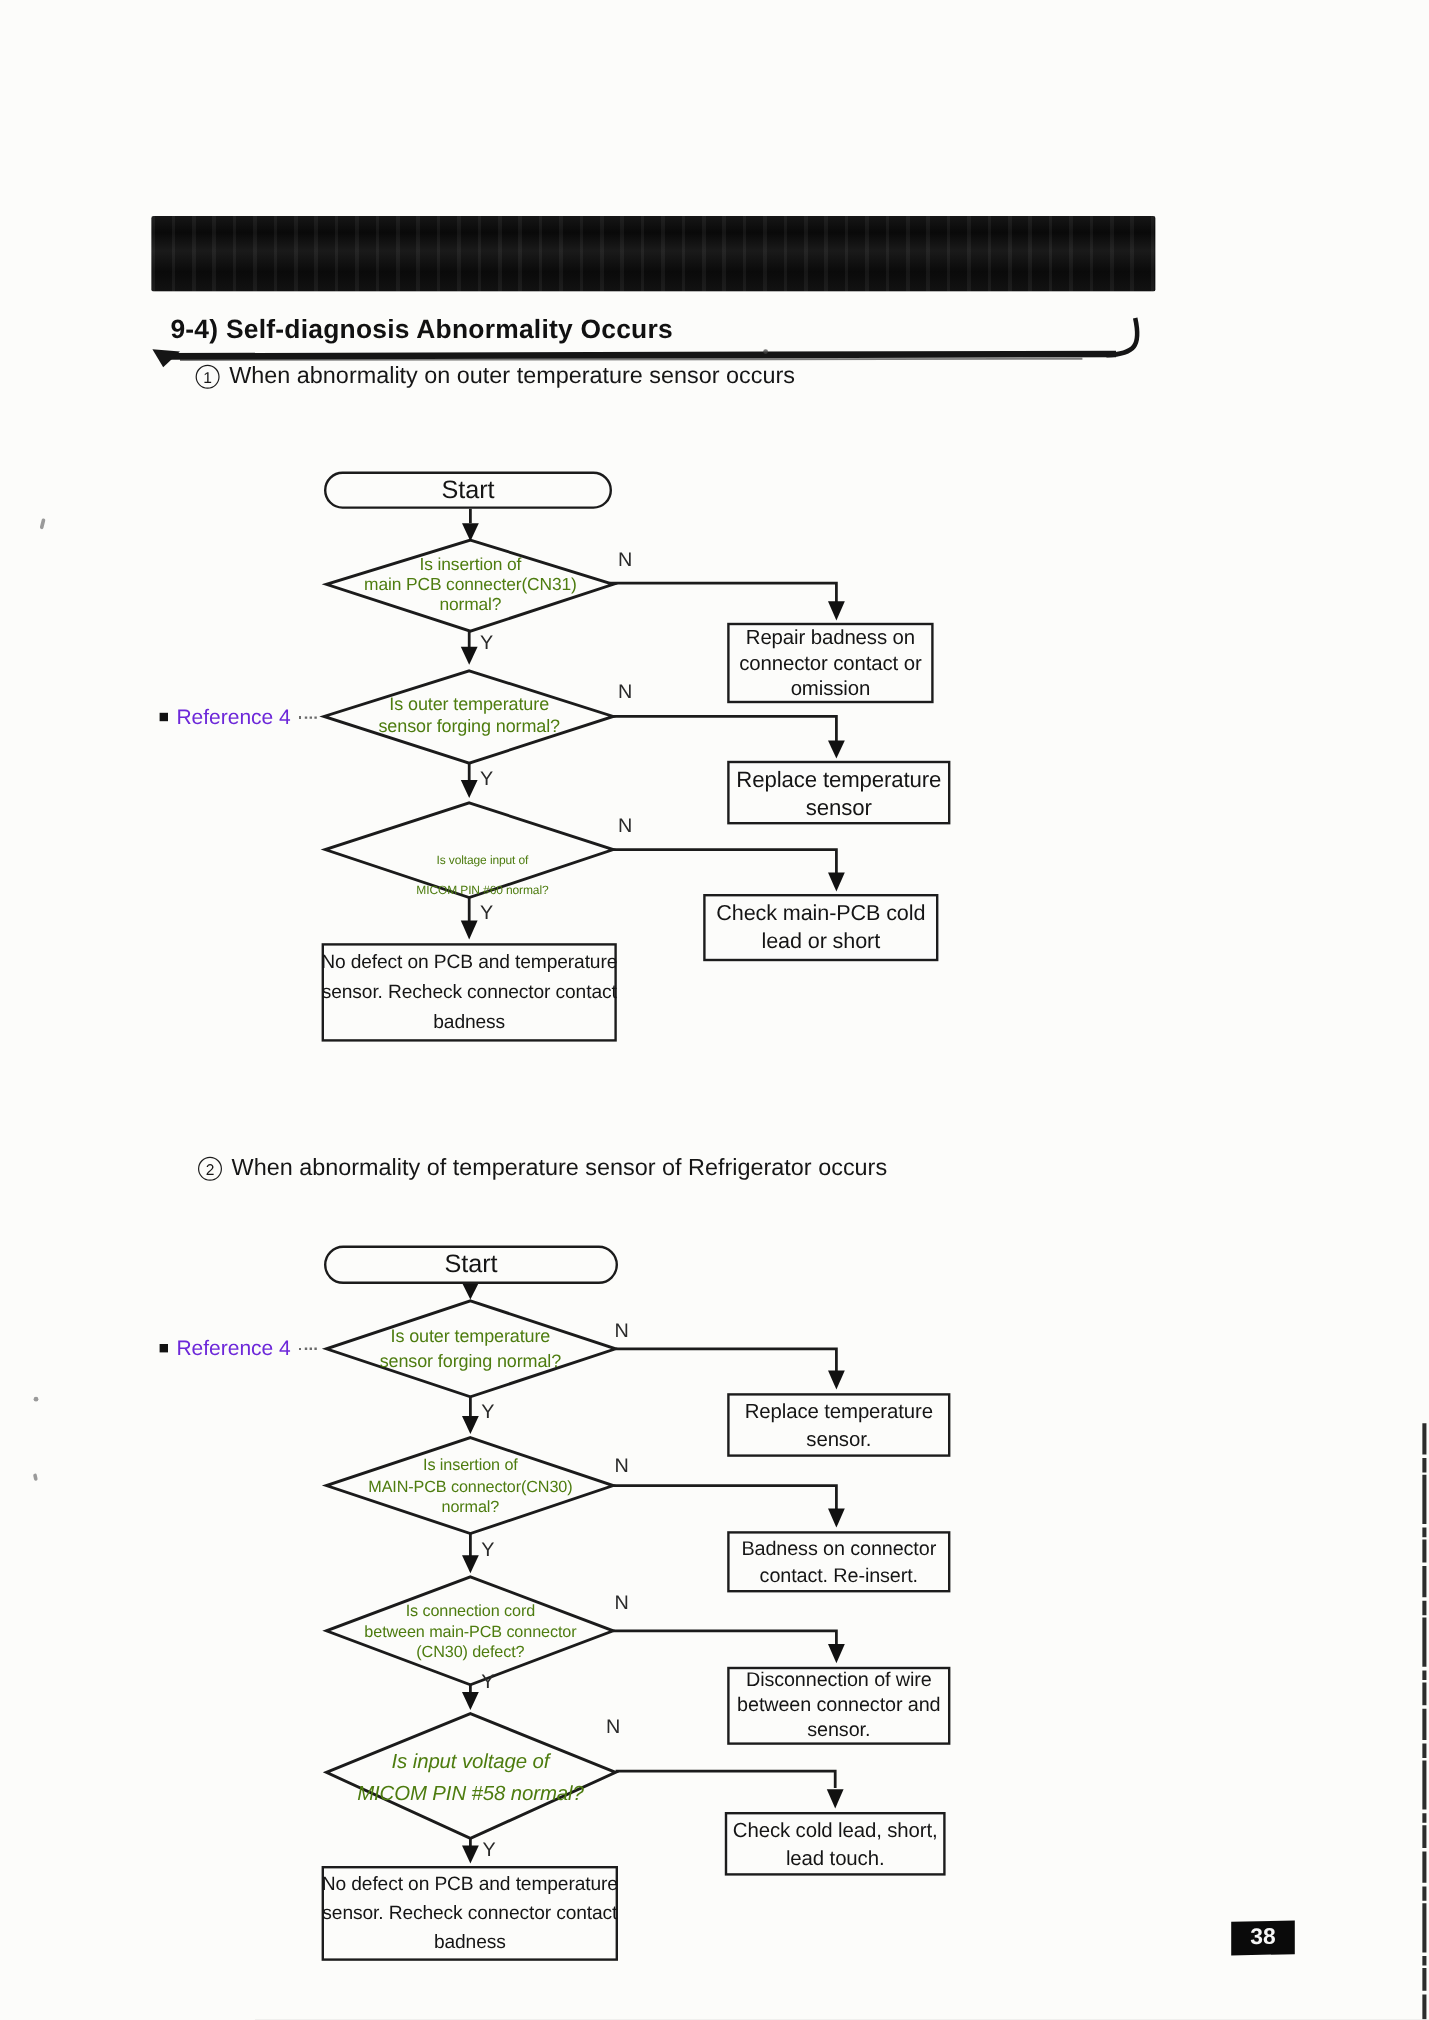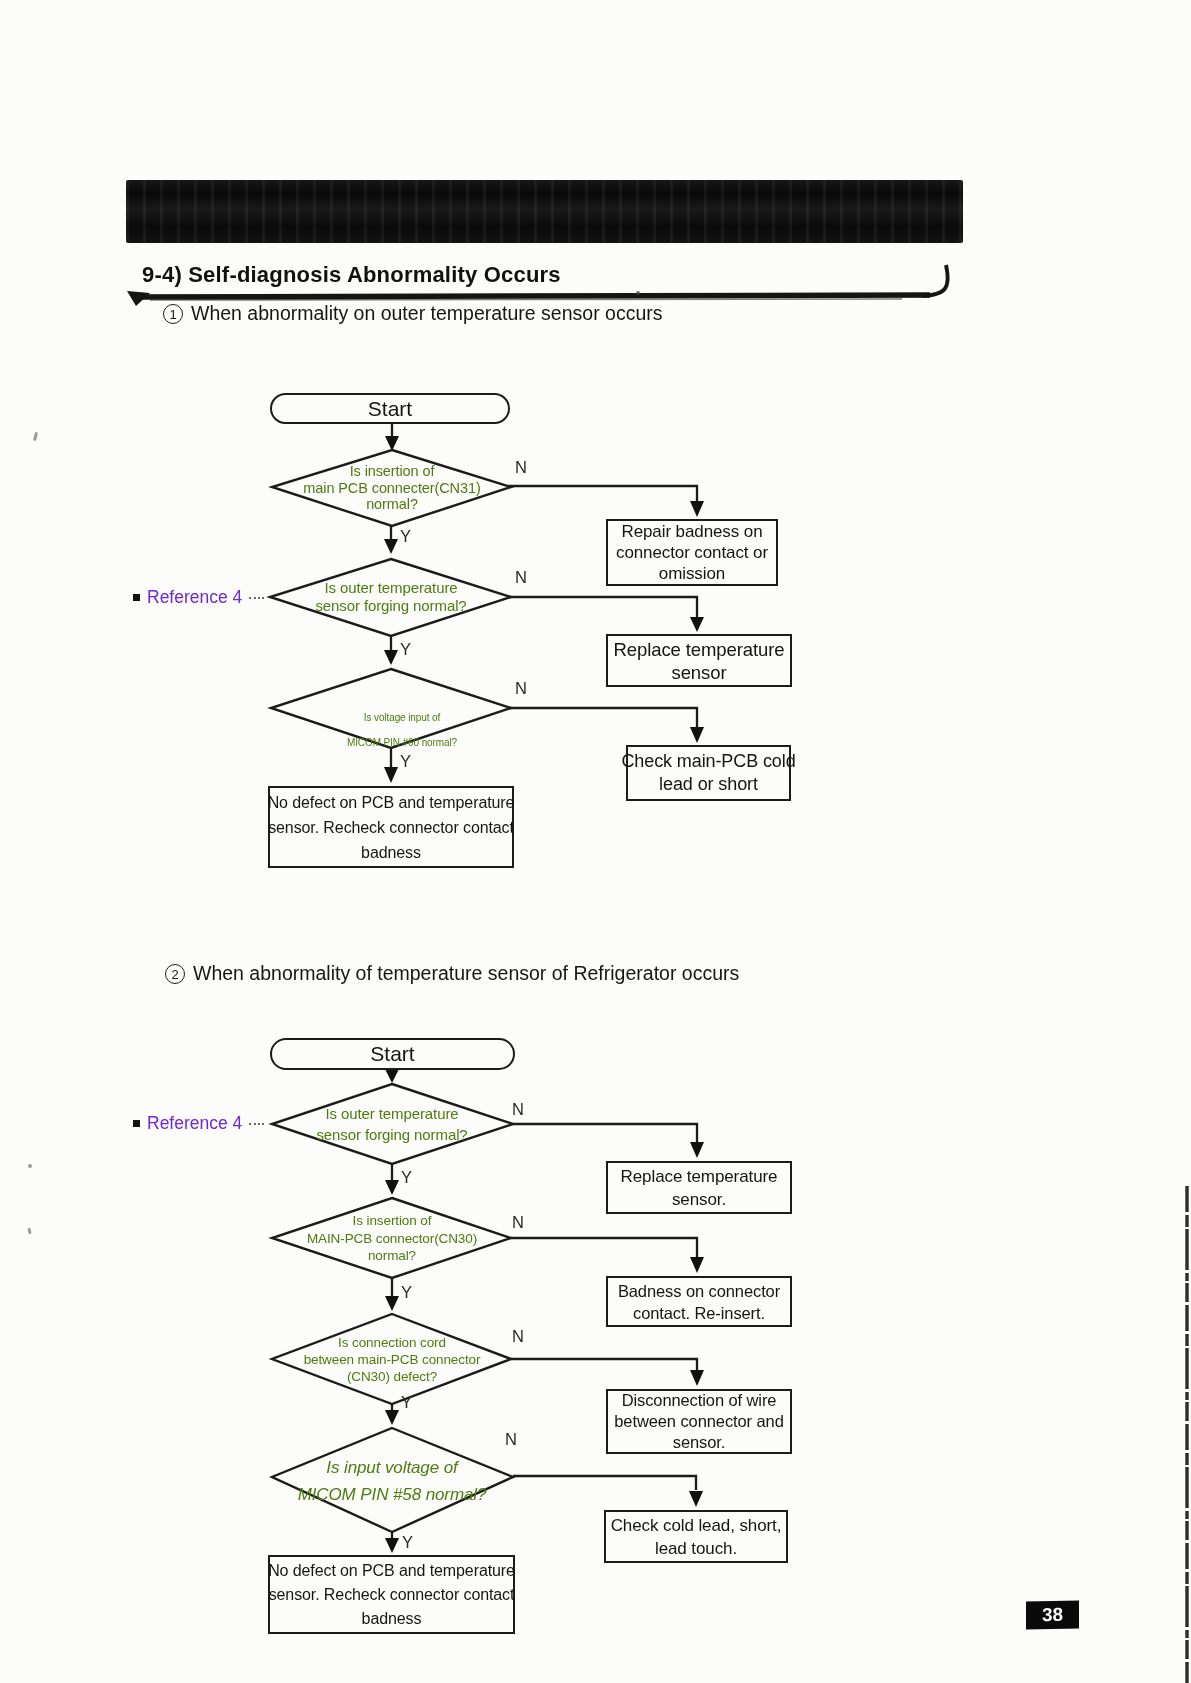--- a/index.html
+++ b/index.html
@@ -164,21 +164,21 @@
 
   <div class="abs pbox" style="left:606px;top:519px;width:172px;height:67px;font-size:17px;line-height:21px;">
     <div>Repair  badness on</div>
     <div>connector contact or</div>
     <div>omission</div>
   </div>
   <div class="abs pbox" style="left:606px;top:634px;width:186px;height:53px;font-size:18.5px;line-height:23px;">
     <div>Replace  temperature</div>
     <div>sensor</div>
   </div>
-  <div class="abs pbox" style="left:626px;top:745px;width:165px;height:56px;font-size:18px;line-height:23px;">
+  <div class="abs pbox" style="left:586px;top:745px;width:196px;height:56px;font-size:18px;line-height:23px;">
     <div>Check  main-PCB cold</div>
     <div>lead or short</div>
   </div>
   <div class="abs pbox" style="left:268px;top:786px;width:246px;height:82px;font-size:16px;line-height:25px;">
     <div>No defect on PCB and temperature</div>
     <div>sensor. Recheck  connector contact</div>
     <div>badness</div>
   </div>
 
   <div class="abs subheading" style="left:165px;top:962px;">

